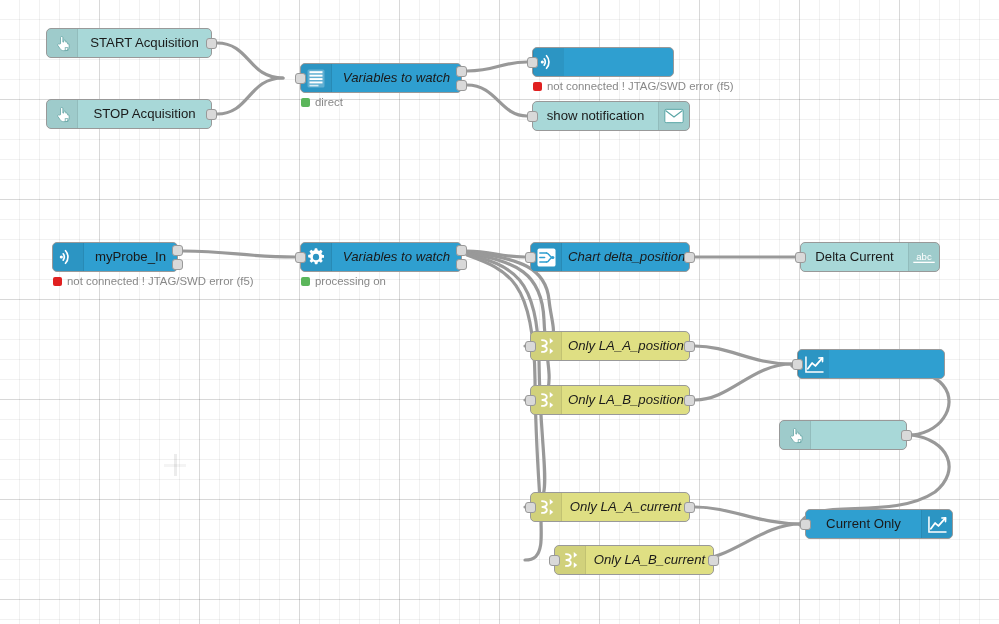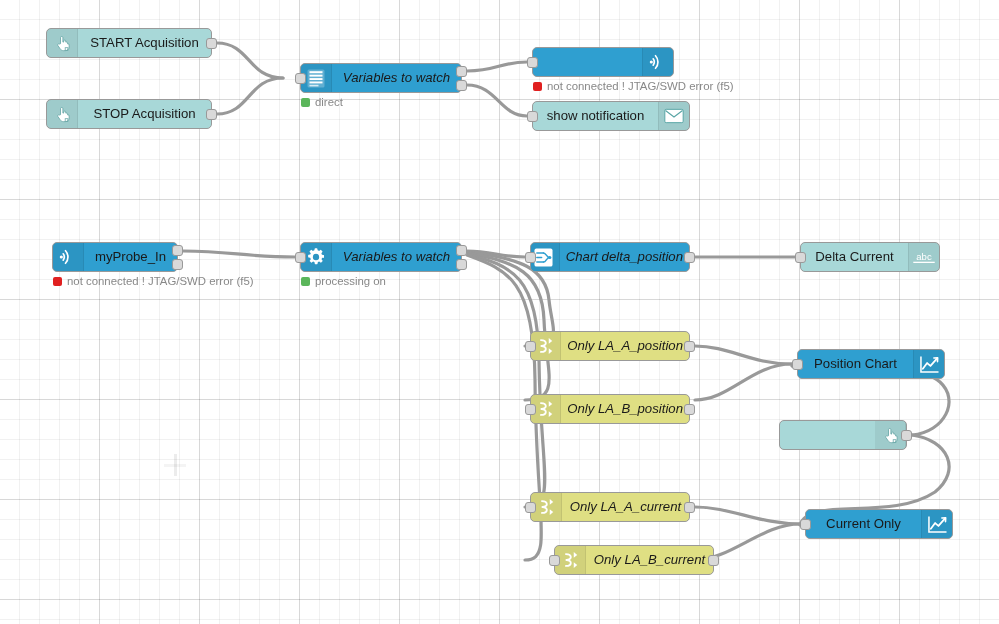--- a/index.html
+++ b/index.html
@@ -63,21 +63,20 @@
     align-items: stretch;
     overflow: visible;
     cursor: pointer;
   }
   .node-body {
     display: flex;
     align-items: center;
     width: 100%;
     border-radius: 4px;
     overflow: hidden;
-    justify-content: flex-end;
   }
   .node-label {
     flex: 1 1 auto;
     font-size: 13.2px;
     color: #1a1a1a;
     text-align: center;
     white-space: nowrap;
     padding: 0 6px;
     line-height: 28px;
   }
@@ -317,39 +316,38 @@
               </g>
               <path d="M13.6 2.2 L17.4 5.6 L13.6 8.4 Z" fill="#ffffff"></path>
               <path d="M13.6 13.6 L17.4 16.4 L13.6 19.8 Z" fill="#ffffff"></path>
             </svg>
           </div>
           <div class="node-label italic">Only LA_A_position</div>
         </div>
         <div class="port in" style="top: 9px; background: rgb(217, 217, 217);"></div>
         <div class="port out" style="top: 9px; background: rgb(217, 217, 217);"></div>
       </div>
-      <div class="node" style="left: 530px; top: 394px; width: 160px; background: rgb(223, 223, 131);">
+      <div class="node" style="left: 530px; top: 385px; width: 160px; background: rgb(223, 223, 131);">
         <div class="node-body">
           <div class="icon-cell left">
             <svg width="19" height="20" viewBox="0 0 20 22">
               <g fill="none" stroke="#ffffff" stroke-width="2.1" stroke-linecap="round" stroke-linejoin="round">
                 <path d="M5 4.5 C 12 4.5 12 11 5.5 11 C 12 11 12 17.5 5 17.5"></path>
               </g>
               <path d="M13.6 2.2 L17.4 5.6 L13.6 8.4 Z" fill="#ffffff"></path>
               <path d="M13.6 13.6 L17.4 16.4 L13.6 19.8 Z" fill="#ffffff"></path>
             </svg>
           </div>
           <div class="node-label italic">Only LA_B_position</div>
         </div>
         <div class="port in" style="top: 9px; background: rgb(217, 217, 217);"></div>
         <div class="port out" style="top: 9px; background: rgb(217, 217, 217);"></div>
       </div>
       <div class="node" style="left: 797px; top: 349px; width: 148px; background: rgb(47, 159, 208);">
         <div class="node-body">
-          <div class="node-label">Position Chart</div>
           <div class="icon-cell right">
             <svg width="21" height="19" viewBox="0 0 22 20">
               <path d="M2 1.5 V18 H20.5" fill="none" stroke="#ffffff" stroke-width="1.6"></path>
               <path d="M4 14.5 L8.5 8.5 L12 11.5 L19 3.5" fill="none" stroke="#ffffff" stroke-width="1.9" stroke-linecap="round" stroke-linejoin="round"></path>
               <path d="M15.6 3.2 L19.6 3 L19.4 7" fill="none" stroke="#ffffff" stroke-width="1.7" stroke-linecap="round" stroke-linejoin="round"></path>
             </svg>
           </div>
         </div>
         <div class="port in" style="top: 9px; background: rgb(217, 217, 217);"></div>
       </div>

